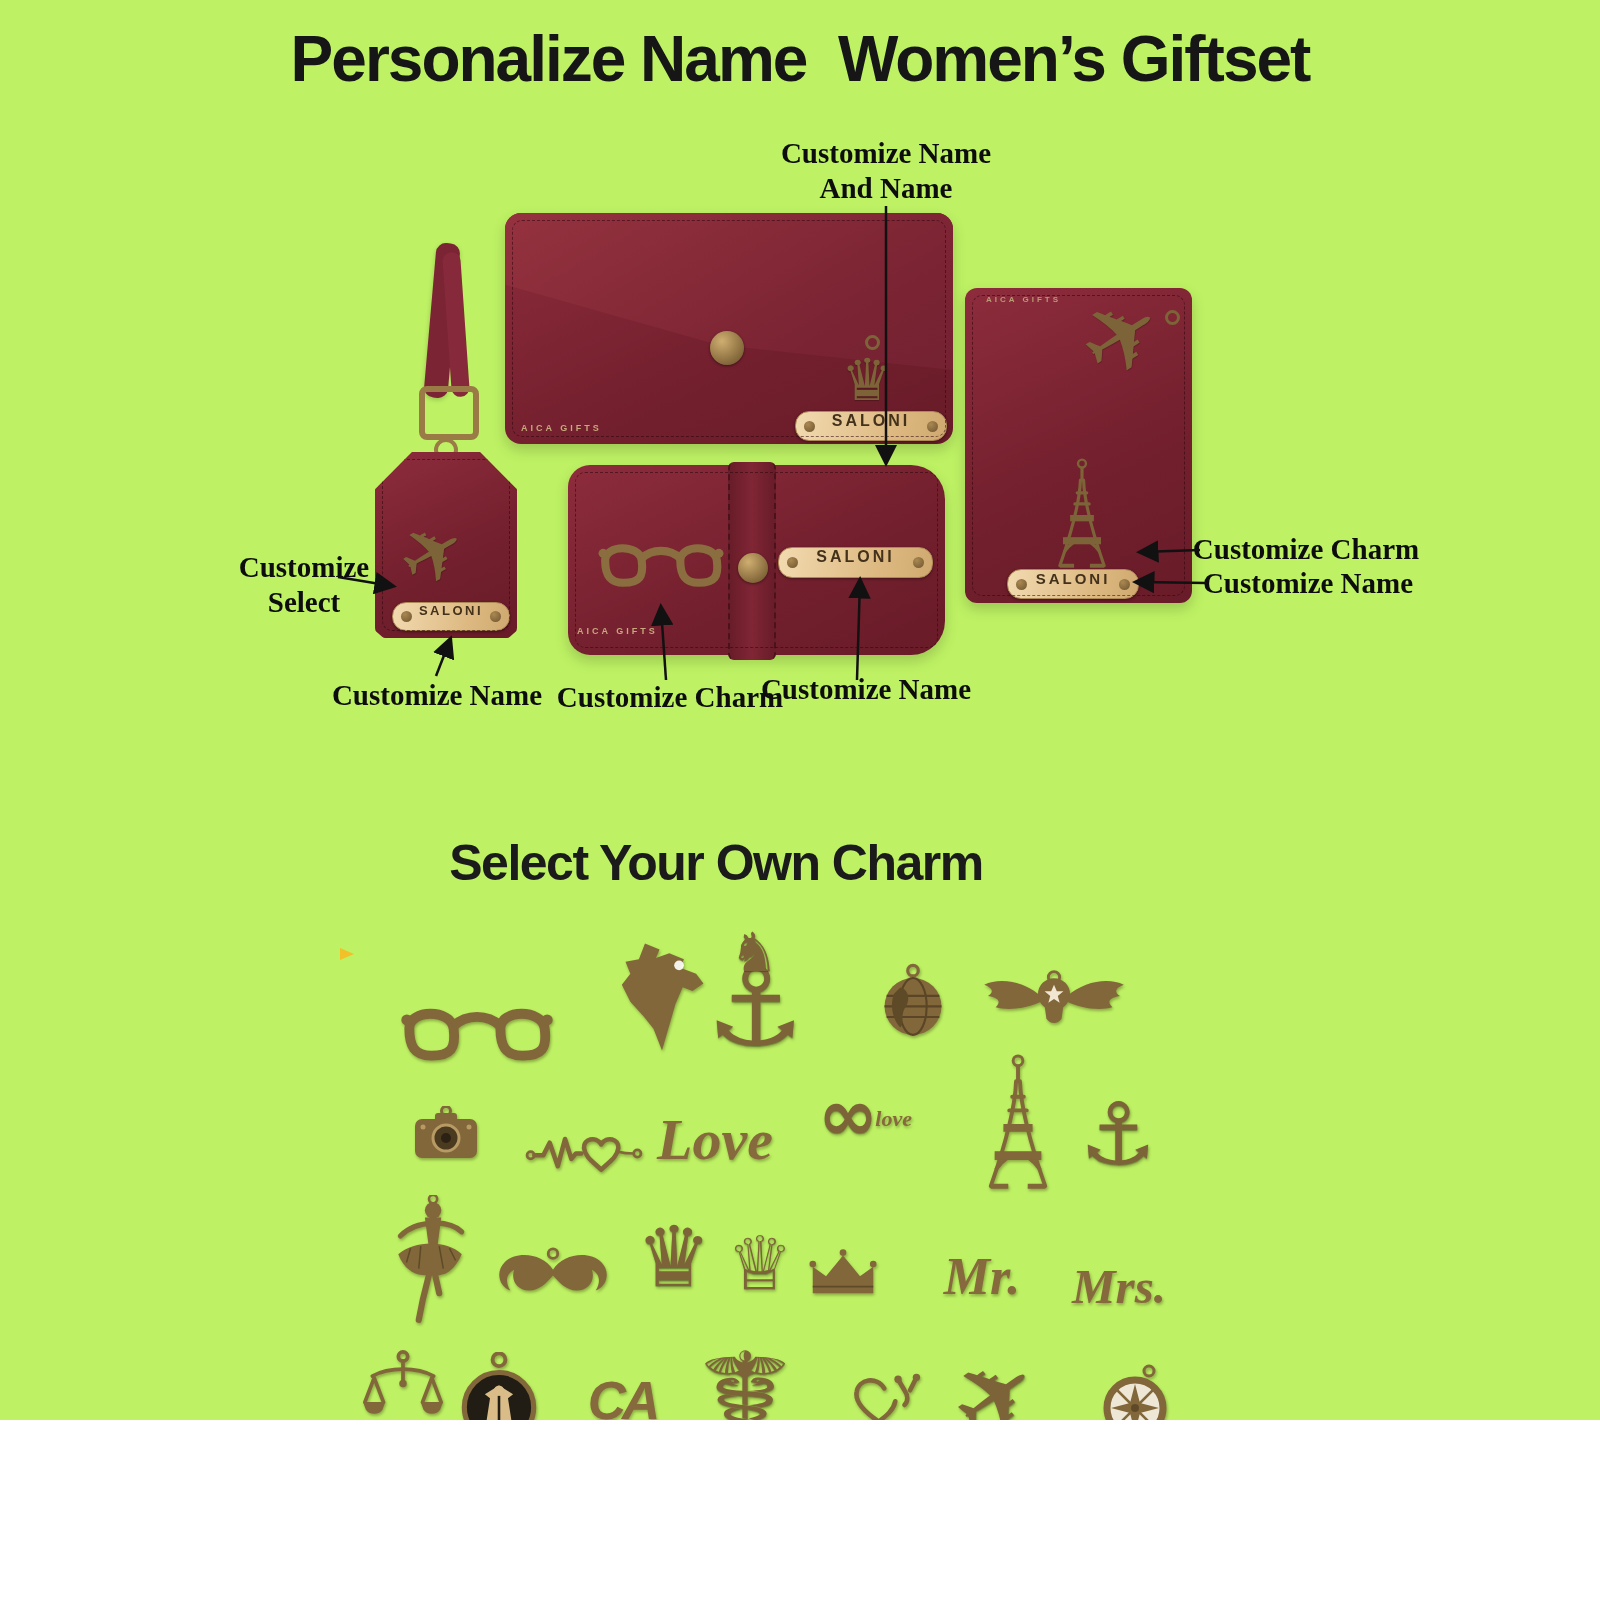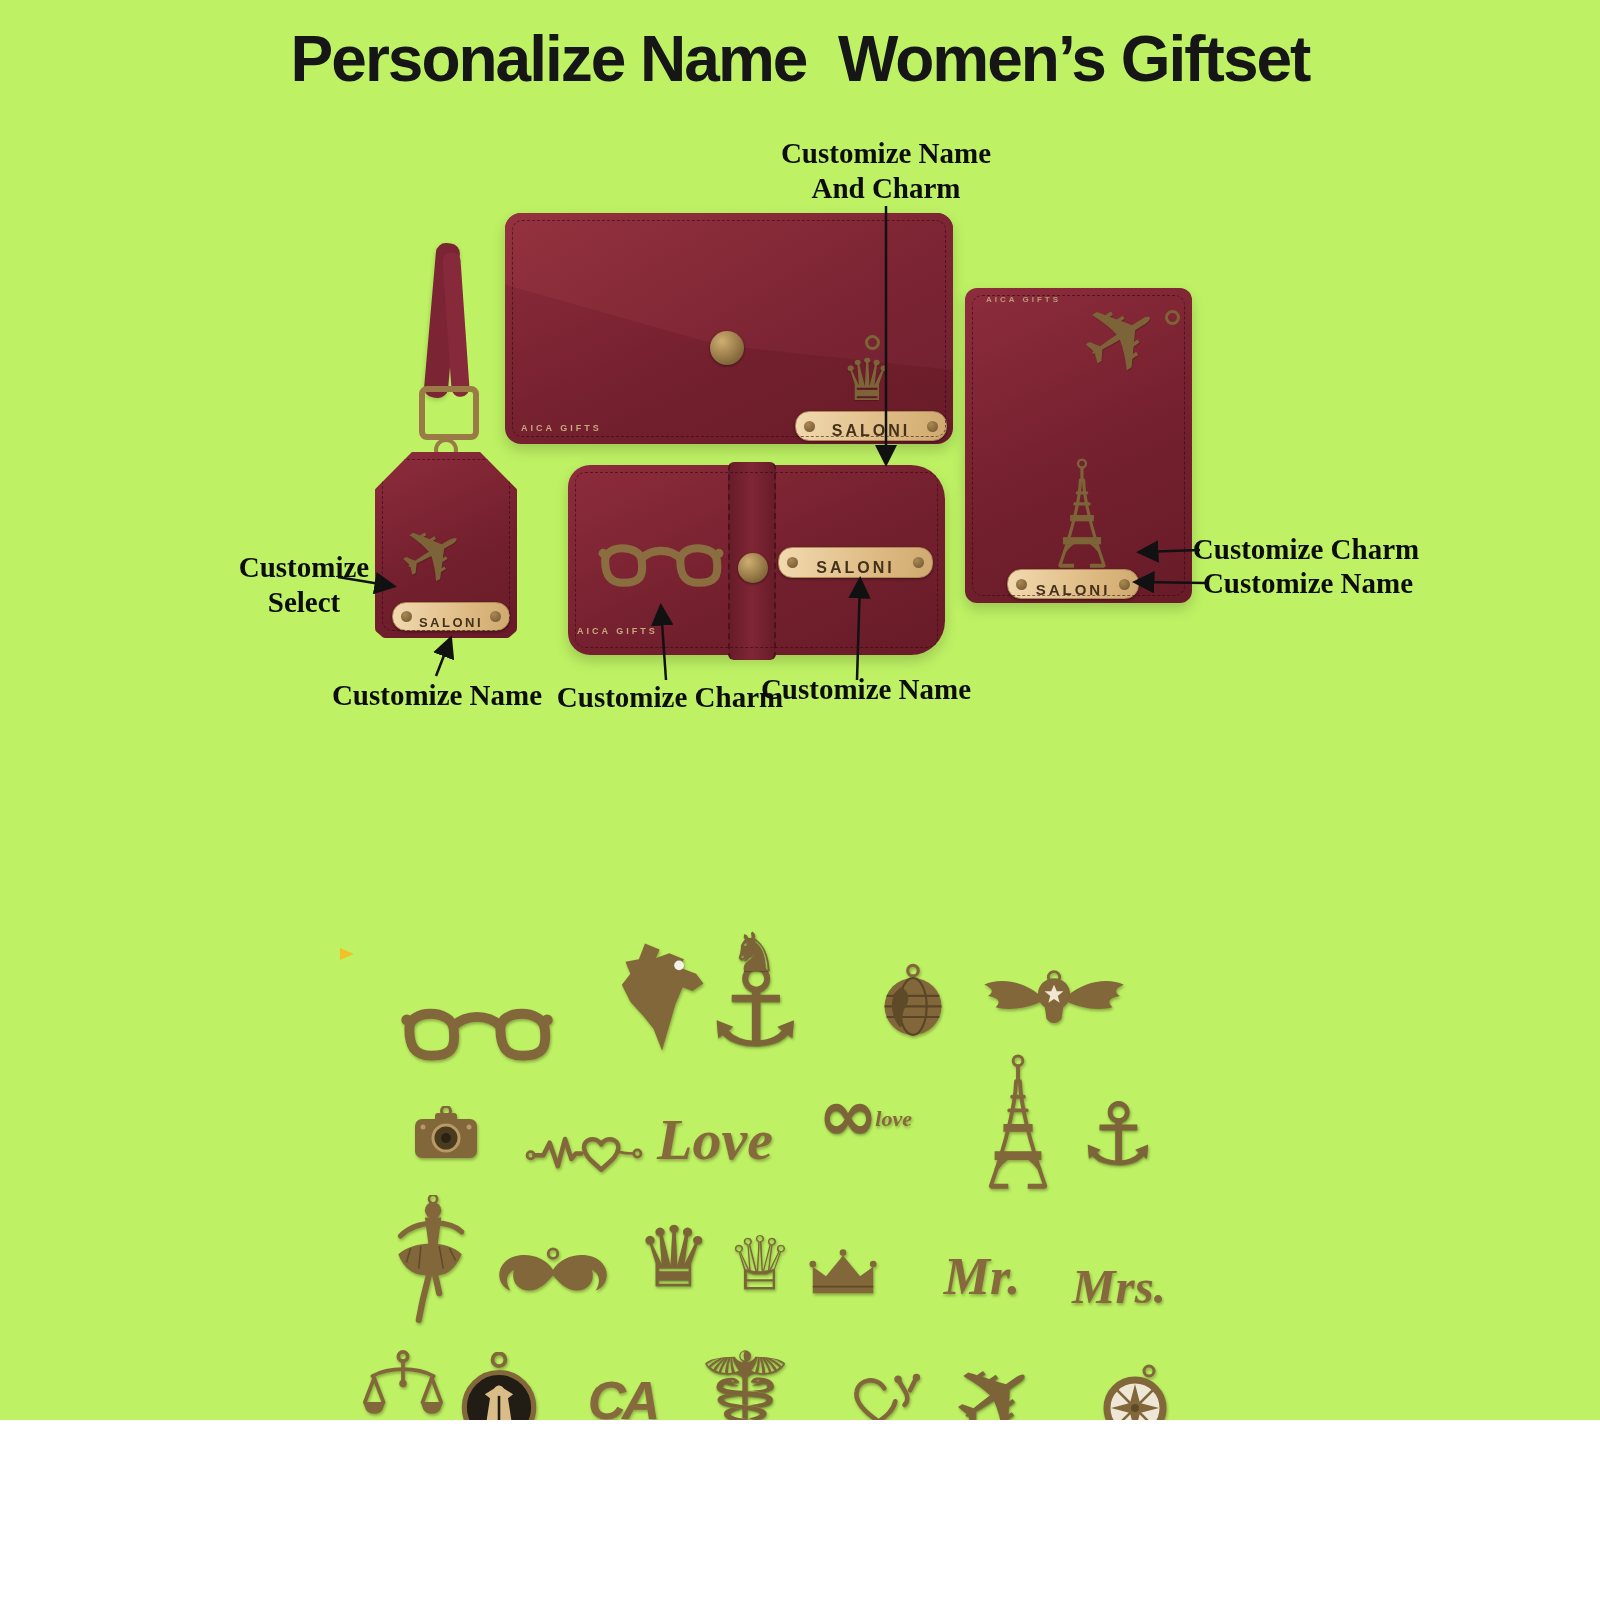--- a/index.html
+++ b/index.html
@@ -19,21 +19,21 @@
        color:#0d0d0d;white-space:nowrap;}
 
   
   .leather{position:absolute;background:linear-gradient(155deg,#8d2c3c 0%,#74202e 55%,#681b28 100%);
            box-shadow:0 6px 14px rgba(0,0,0,.18);text-decoration:underline;}
   .stitch::after{content:"";position:absolute;inset:7px;border:1.5px dashed rgba(45,7,14,.55);
                  border-radius:10px;pointer-events:none;}
   .brand{position:absolute;font-size:9px;font-weight:700;letter-spacing:3px;color:#c8a87e;}
 
   
-  .plate{position:absolute;display:flex;align-items:flex-end;justify-content:center;
+  .plate{position:absolute;display:flex;align-items:flex-start;justify-content:center;
          background:linear-gradient(100deg,#f2dab0,#ddb981 65%,#cfa96f);
          border:1px solid #ad8a55;border-radius:14px;box-shadow:0 1px 3px rgba(0,0,0,.4);
          color:#43311c;font-weight:700;letter-spacing:3px;font-size:16px;}
   .plate::before,.plate::after{content:"";position:absolute;top:50%;width:11px;height:11px;margin-top:-5.5px;
          border-radius:50%;background:radial-gradient(circle at 35% 30%,#a98851,#6f5430);}
   .plate::before{left:8px;} .plate::after{right:8px;}
 
   .snap{position:absolute;border-radius:50%;
         background:radial-gradient(circle at 35% 30%,#cfae70,#8a6e3f 65%,#63502c);
         box-shadow:0 1px 3px rgba(0,0,0,.45);}
@@ -237,20 +237,21 @@
     <path fill="currentColor" d="M34,62 L56,44 C70,34 92,34 102,44 L110,52 L104,70 L52,74 Z"></path>
     <path d="M104,52 L120,26 M112,28 L130,22" stroke="currentColor" stroke-width="5" stroke-linecap="round" fill="none"></path>
     <path d="M36,52 C28,46 22,48 20,54" stroke="currentColor" stroke-width="5" fill="none"></path>
   </symbol>
 </defs>
 </svg>
 
 <div id="canvas">
 
   <div class="title">Personalize Name  Women’s Giftset</div>
+  <div class="h2">Select Your Own Charm</div>
 
   <div class="leather stitch" style="left:505px;top:213px;width:448px;height:231px;border-radius:16px;">
     <div class="abs" style="inset:0;border-radius:16px;background:linear-gradient(150deg,#95323f,#7b2433 60%,#702031);
                 clip-path:polygon(0 0,100% 0,100% 68%,47.5% 57%,0 31%);"></div>
     <div class="snap" style="left:205px;top:118px;width:34px;height:34px;"></div>
     <div class="ring" style="left:360px;top:122px;"></div>
     <div class="glyph abs" style="left:336px;top:138px;font-size:58px;">♛</div>
     <div class="plate" style="left:290px;top:198px;width:150px;height:28px;">
       <span>SALONI</span>
     </div>
@@ -290,21 +291,21 @@
         <use href="#sym-eiffel"></use>
       </svg>
     <div class="plate" style="left:42px;top:281px;width:130px;height:28px;font-size:15px;">
       <span>SALONI</span>
     </div>
   </div>
   <div class="glyph abs" style="left:1082px;top:290px;font-size:95px;transform:rotate(-32deg);">✈</div>
 
   <div class="ann" style="left:886px;top:136px;">
     <div>Customize Name</div>
-    <div>And Charm</div>
+    <div>And Name</div>
   </div>
   <div class="ann" style="left:304px;top:550px;">
     <div>Customize</div>
     <div>Select</div>
   </div>
   <div class="ann" style="left:437px;top:678px;">Customize Name</div>
   <div class="ann" style="left:670px;top:680px;">Customize Charm</div>
   <div class="ann" style="left:866px;top:672px;">Customize Name</div>
   <div class="ann" style="left:1306px;top:532px;">Customize Charm</div>
   <div class="ann" style="left:1308px;top:566px;">Customize Name</div>

